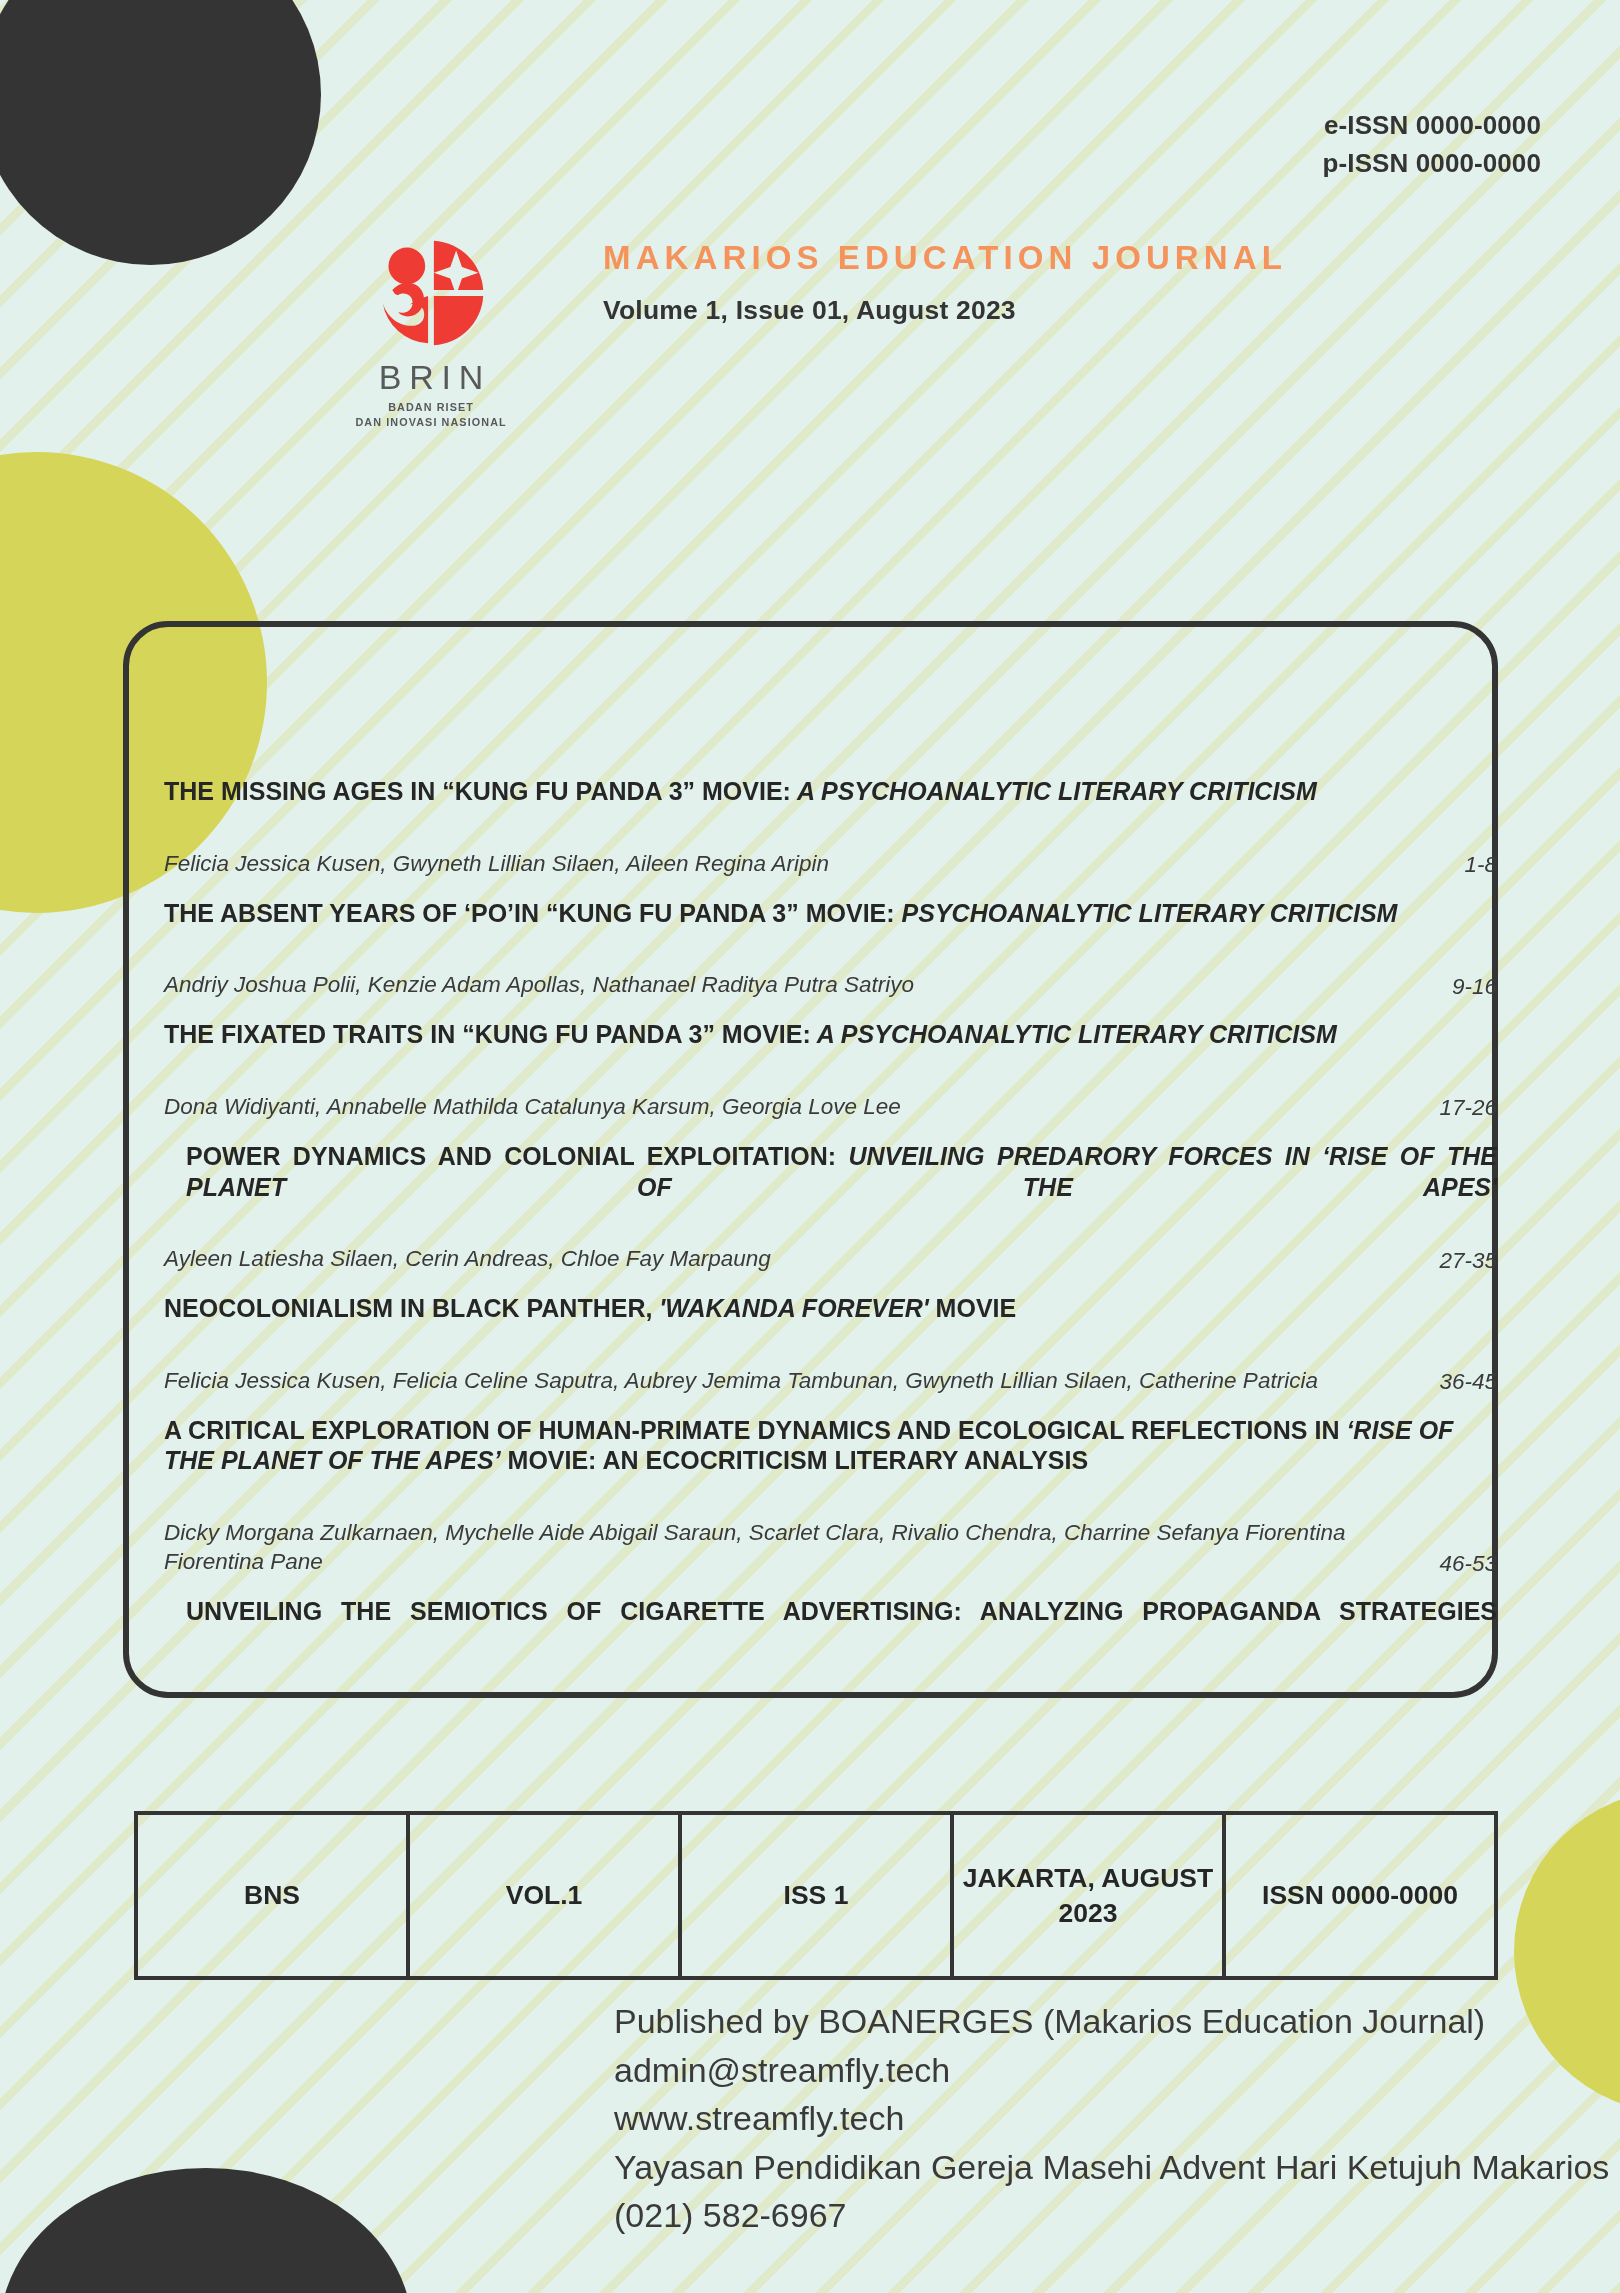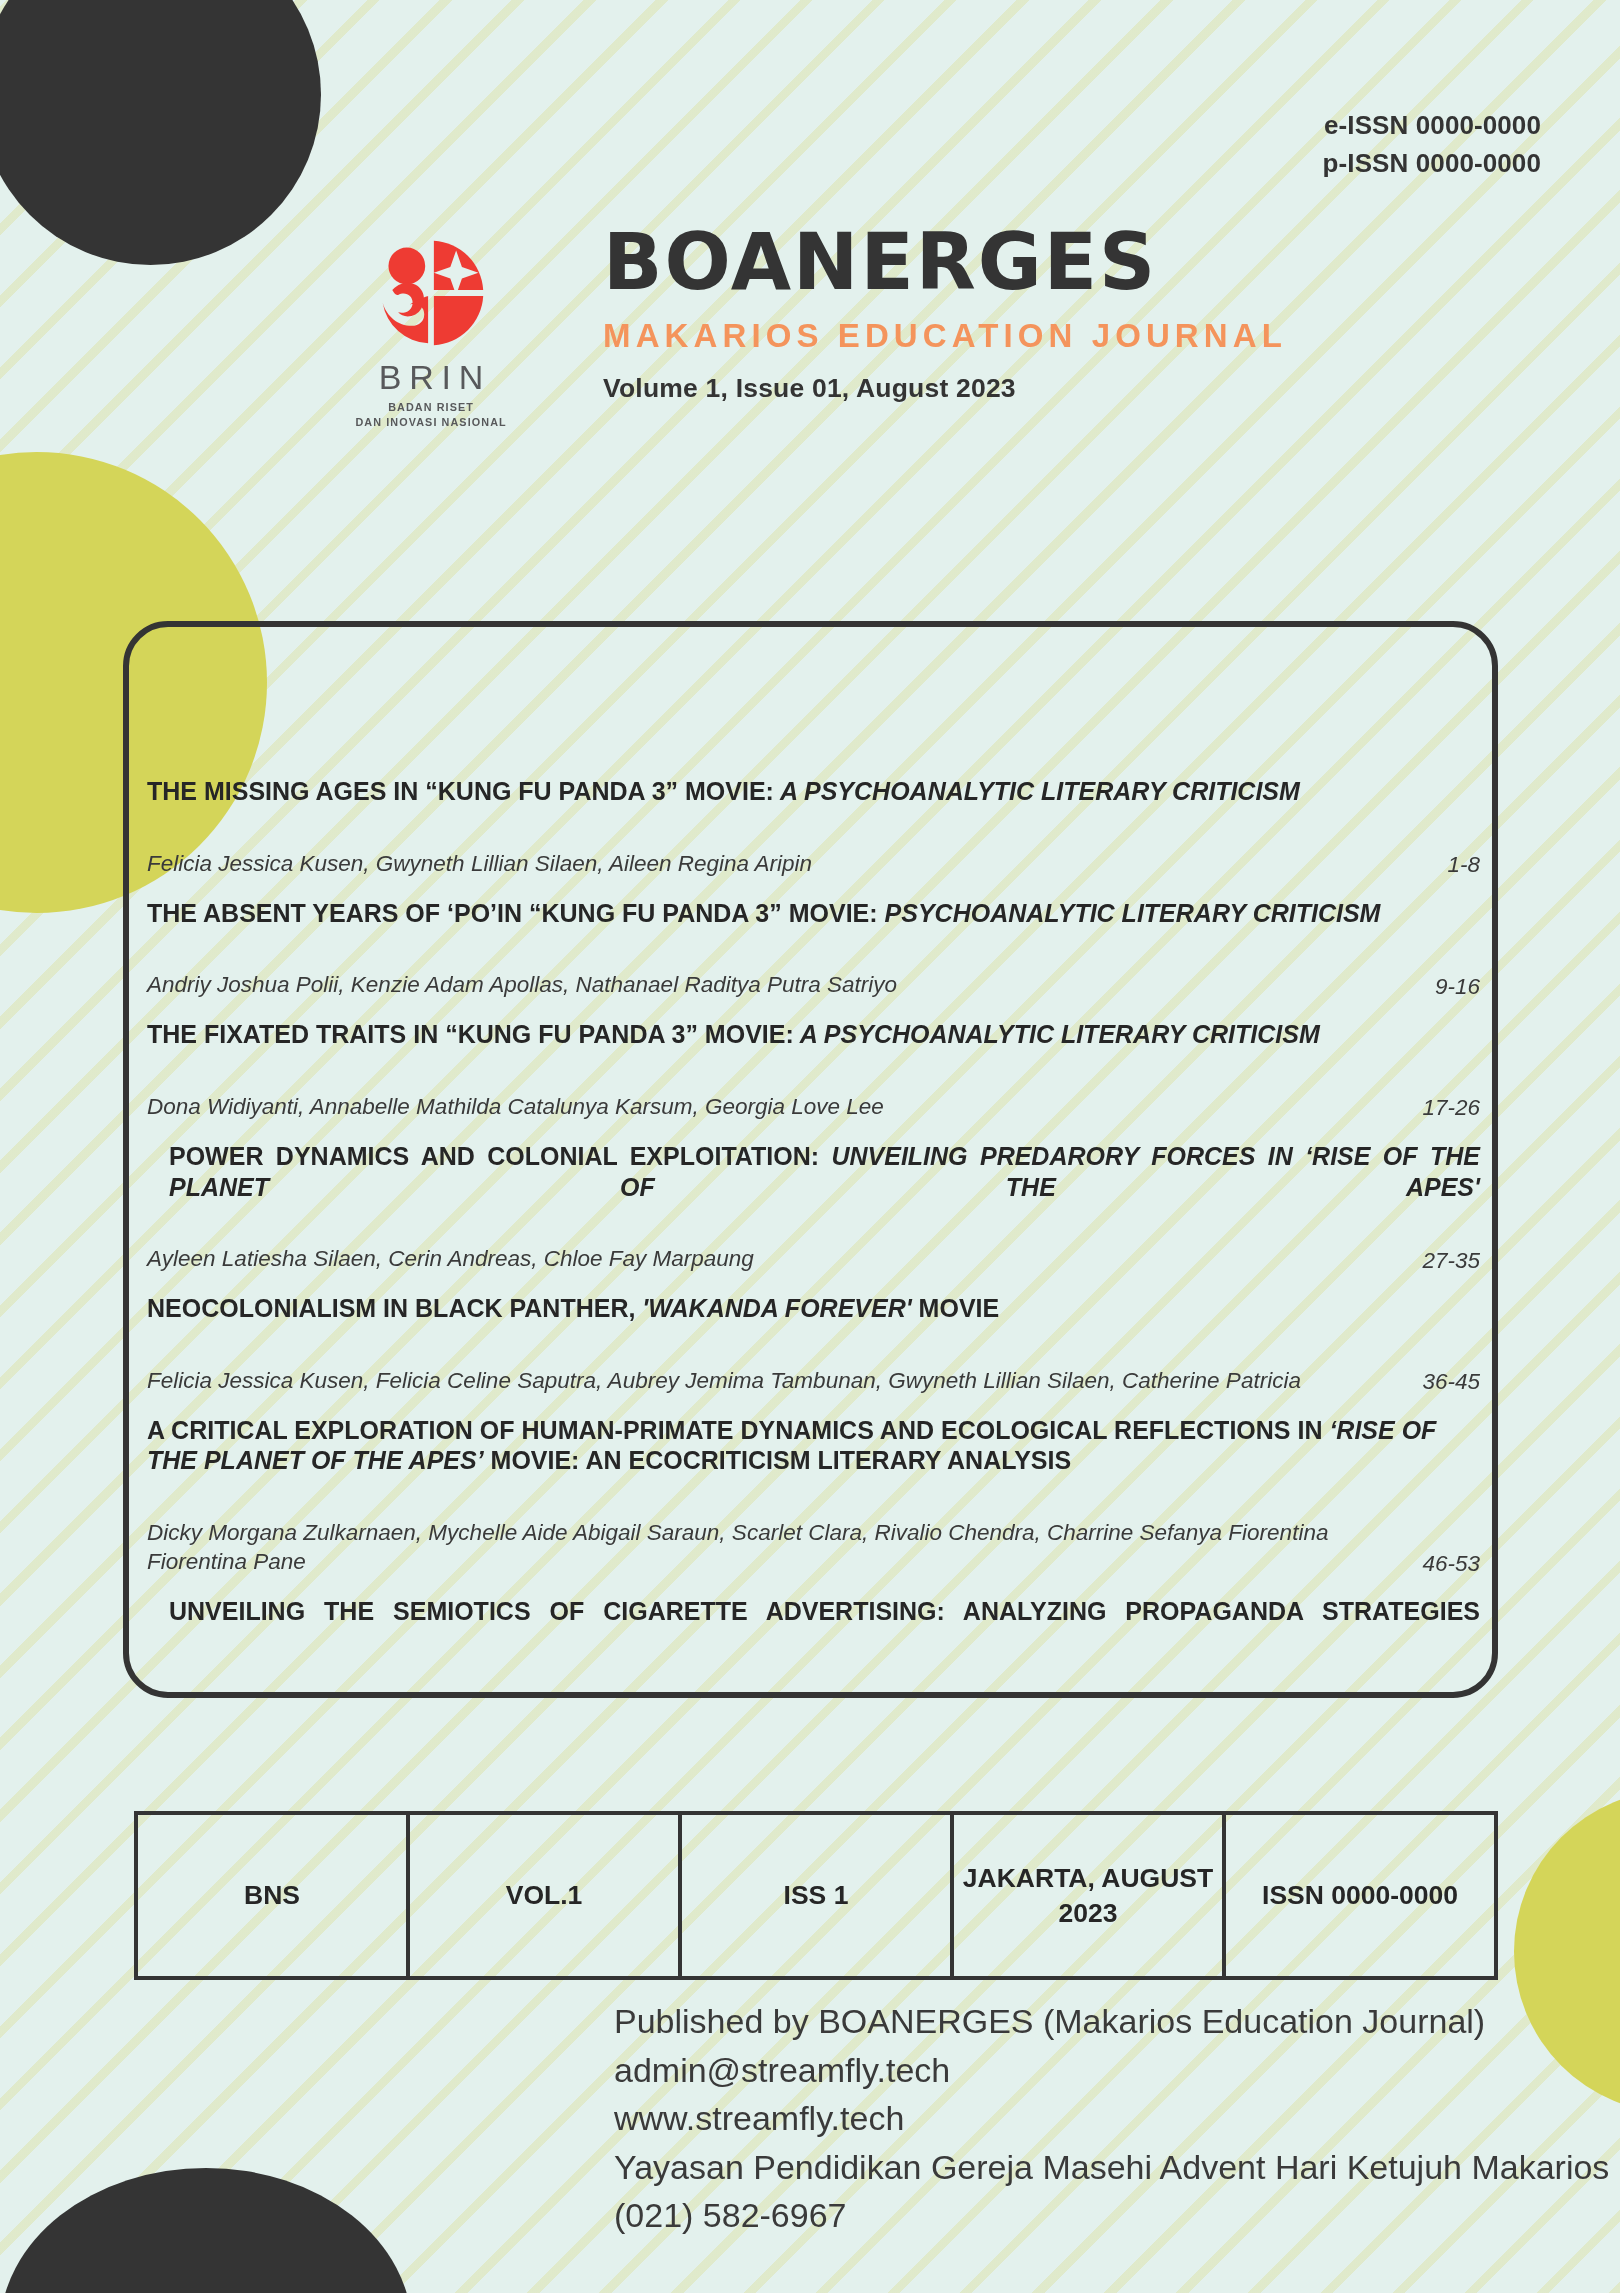--- a/index.html
+++ b/index.html
@@ -126,21 +126,21 @@
   
   .toc-panel {
     position: absolute;
     left: 123px; top: 621px;
     width: 1375px; height: 1077px;
     border: 6.9px solid #343434;
     border-radius: 45px;
   }
   .toc-inner {
     position: absolute;
-    left: 147px; top: 776px;
+    left: 164px; top: 776px;
     width: 1333px;
   }
 
   .toc-entry { margin-bottom: 19.6px; }
   .toc-title {
     font-size: 25px;
     font-weight: bold;
     color: #262626;
     line-height: 1.23;
     font-family: "Liberation Sans", sans-serif;
@@ -231,21 +231,20 @@
         <path d="M57 63 L57 112 A50 50 0 0 1 10 70 C14 84 26 94 40 94 C48 94 53 89 53 82 C53 74 46 70 38 72 C46 66 57 63 57 63 Z" fill="#ee3b33"></path>
       </svg>
       <div class="logo-word">BRIN</div>
       <div class="logo-sub">
         <div>BADAN RISET</div>
         <div>DAN INOVASI NASIONAL</div>
       </div>
     </div>
 
     <div class="title-wrap">
-      <div class="journal-title">BOANERGES</div>
       <div class="journal-subtitle">MAKARIOS EDUCATION JOURNAL</div>
       <div class="journal-volume">Volume 1, Issue 01, August 2023</div>
     </div>
   </div>
 
   <div class="toc-panel"></div>
 
   <div class="toc-inner">
 
     <div class="toc-entry">

